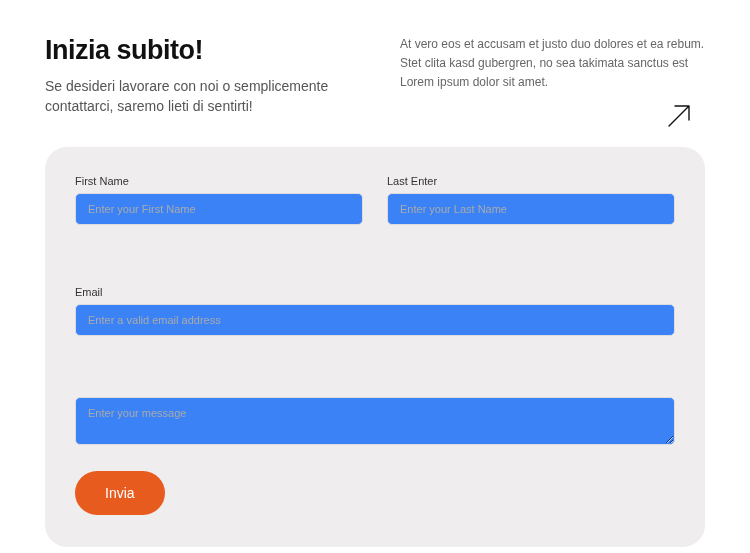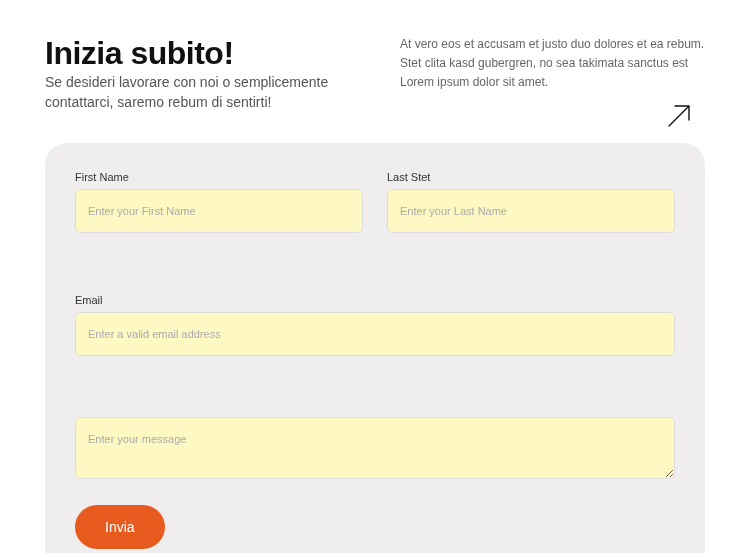--- a/index.html
+++ b/index.html
@@ -16,23 +16,24 @@
   margin-bottom: 30px;
 }
 .header-left {
   flex: 1;
 }
 .header-right {
   flex: 1;
   position: relative;
 }
 .title {
-  font-size: 32px;
+  font-size: 27px;
   font-weight: 700;
   color: #111;
+  margin-bottom: 10px;
   letter-spacing: -0.5px;
 }
 .subtitle {
   font-size: 14px;
   color: #555;
   line-height: 1.45;
 }
 .desc {
   font-size: 12px;
   color: #666;
@@ -60,70 +61,70 @@
   flex-direction: column;
 }
 .field.full { width: 100%; margin-top: 45px; }
 .label {
   font-size: 11px;
   color: #333;
   margin-bottom: 6px;
 }
 .input {
   width: 100%;
-  background: #fef9c3;
+  background: #3b82f6;
   border: 1px solid #ddd;
   border-radius: 5px;
-  padding: 15px 12px;
+  padding: 9px 12px;
   font-size: 11px;
   color: #333;
   font-family: inherit;
 }
 .input::placeholder { color: #aaa; }
 textarea.input {
-  height: 62px;
+  height: 48px;
   resize: both;
 }
 .submit {
   background: #e85b1f;
   color: #fff;
   border: none;
   border-radius: 24px;
   padding: 14px 30px;
   font-size: 14px;
   cursor: pointer;
   margin-top: 10px;
 }
 </style>
 </head>
 <body>
 
 <div class="header">
   <div class="header-left">
     <h1 class="title">Inizia subito!</h1>
-    <p class="subtitle">Se desideri lavorare con noi o semplicemente contattarci, saremo rebum di sentirti!</p>
+    <p class="subtitle">Se desideri lavorare con noi o semplicemente contattarci, saremo lieti di sentirti!</p>
   </div>
   <div class="header-right">
     <p class="desc">At vero eos et accusam et justo duo dolores et ea rebum. Stet clita kasd gubergren, no sea takimata sanctus est Lorem ipsum dolor sit amet.</p>
     <div class="arrow">
       <svg width="32" height="32" viewBox="0 0 32 32" fill="none">
         <path d="M6 26 L26 6 M12 6 H26 V20" stroke="#111" stroke-width="1.4" stroke-linecap="round" stroke-linejoin="round"></path>
       </svg>
     </div>
   </div>
 </div>
 
 <div class="form-card">
   <div class="row">
     <div class="field">
       <label class="label">First Name</label>
       <input class="input" type="text" placeholder="Enter your First Name" style="">
     </div>
     <div class="field">
-      <label class="label">Last Stet</label>
+      <label class="label">Last Enter</label>
       <input class="input" type="text" placeholder="Enter your Last Name" style="">
     </div>
   </div>
   <div class="row">
     <div class="field full">
       <label class="label">Email</label>
       <input class="input" type="email" placeholder="Enter a valid email address" style="">
     </div>
   </div>
   <div class="row">

